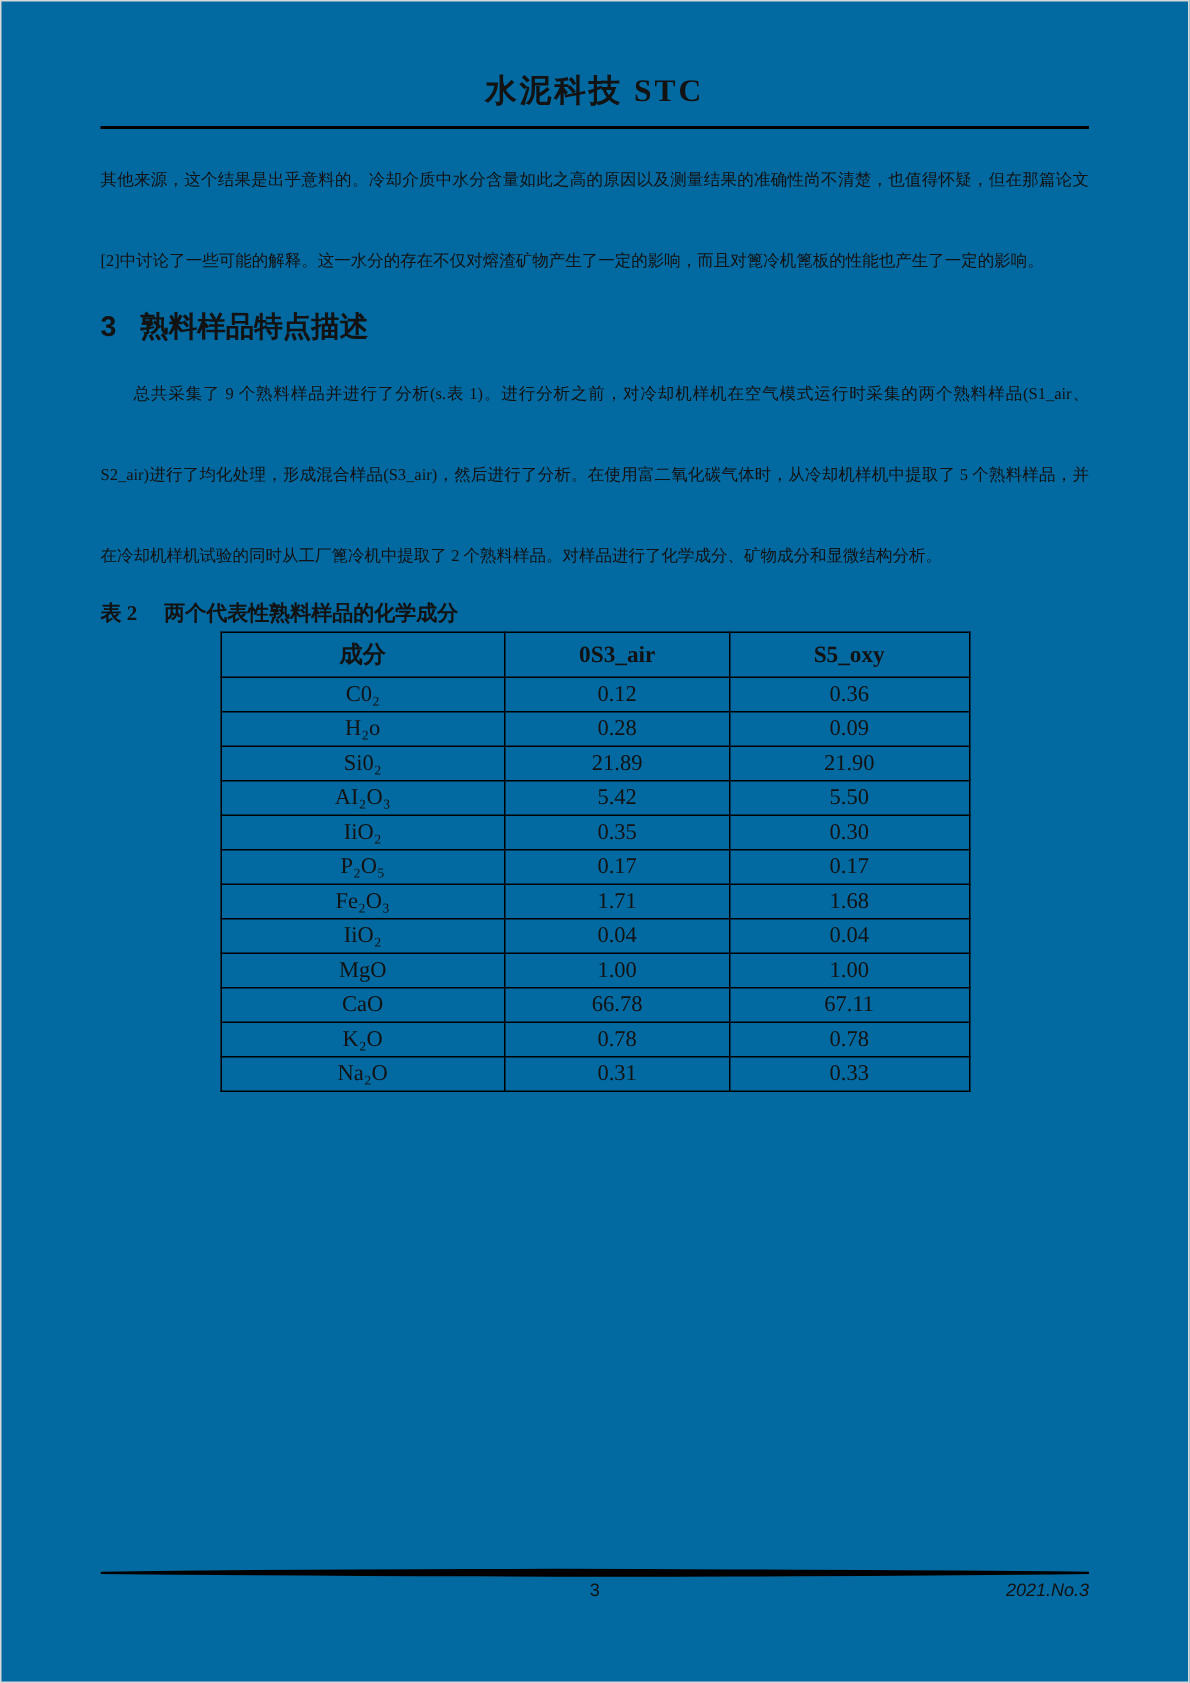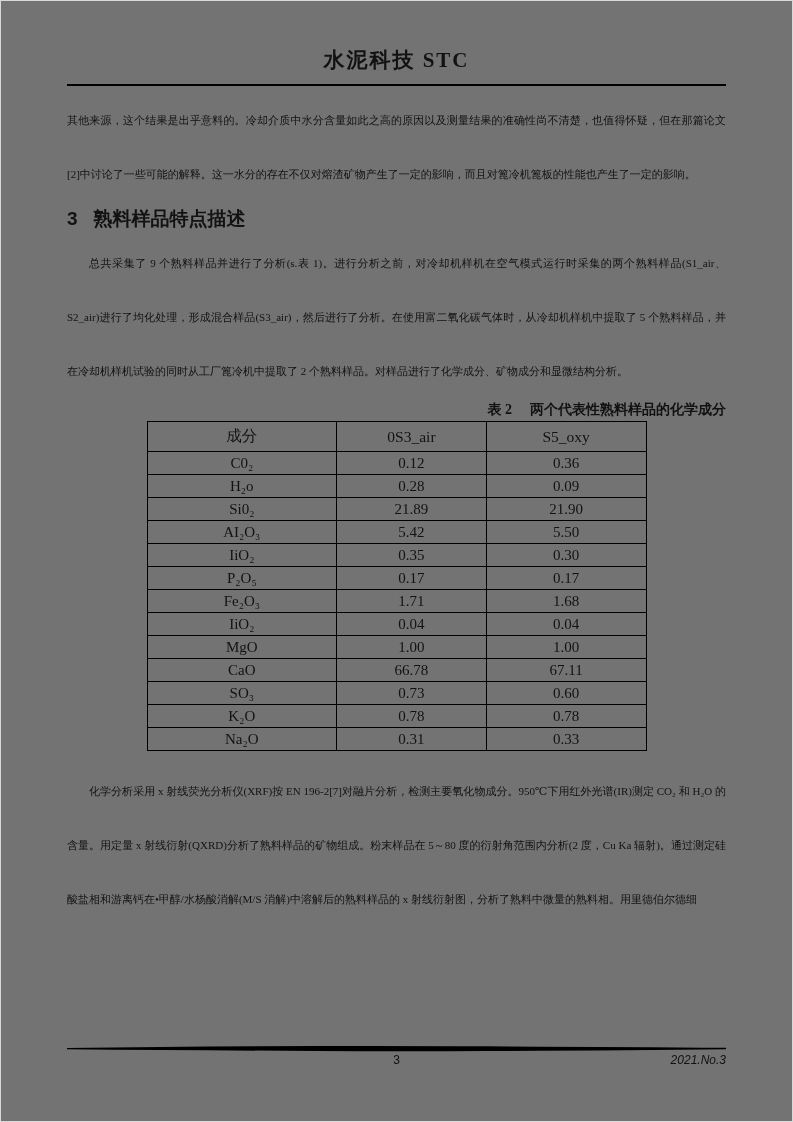--- a/index.html
+++ b/index.html
@@ -1,21 +1,21 @@
 <!DOCTYPE html>
 <html><head>
 <meta charset="utf-8">
 <style>
   html, body { margin: 0; padding: 0; background: #ffffff; }
   .page {
     position: relative;
     width: 793px;
     height: 1122px;
     margin: 0 auto;
-    background: #737373;
+    background: #0369a1;
     border: 1px solid #d9d9d9;
     box-sizing: border-box;
     overflow: hidden;
     font-family: "Liberation Serif", "DejaVu Serif", "DejaVu Sans", serif;
     color: #121212;
   }
   .content { padding: 46px 66px 0 66px; }
 
   .journal-title {
     text-align: center;
@@ -45,21 +45,21 @@
     line-height: 30px;
     font-weight: 700;
     font-family: "Liberation Sans", "DejaVu Sans", sans-serif;
   }
   .section-heading .sec-num { margin-right: 16px; }
 
   .p2 { margin-top: 2px; }
 
   .table-caption {
     margin: 4px 0 3px 0;
-    text-align: right;
+    text-align: left;
     font-size: 14px;
     line-height: 16px;
     font-weight: 700;
   }
   .table-caption .cap-label { margin-right: 18px; }
 
   table.data-table {
     width: 500px;
     margin: 0 auto;
     border-collapse: collapse;
@@ -68,21 +68,21 @@
   table.data-table th, table.data-table td {
     border: 1.5px solid #000;
     text-align: center;
     vertical-align: middle;
     padding: 0 4px;
     font-family: "Liberation Serif", "DejaVu Serif", "DejaVu Sans", serif;
   }
   table.data-table th {
     height: 29px;
     font-size: 15.5px;
-    font-weight: 400;
+    font-weight: 700;
   }
   table.data-table td {
     height: 22px;
     font-size: 15px;
     font-weight: 400;
     text-align: center;
   }
 
   .p3 { margin-top: 13px; }
 
@@ -191,38 +191,32 @@
           <td>MgO</td>
           <td>1.00</td>
           <td>1.00</td>
         </tr>
         <tr>
           <td>CaO</td>
           <td>66.78</td>
           <td>67.11</td>
         </tr>
         <tr>
-          <td>SO₃</td>
-          <td>0.73</td>
-          <td>0.60</td>
-        </tr>
-        <tr>
           <td>K₂O</td>
           <td>0.78</td>
           <td>0.78</td>
         </tr>
         <tr>
           <td>Na₂O</td>
           <td>0.31</td>
           <td>0.33</td>
         </tr>
       </tbody>
     </table>
 
-    <p class="body-para p3 indent">化学分析采用 x 射线荧光分析仪(XRF)按 EN 196-2[7]对融片分析，检测主要氧化物成分。950℃下用红外光谱(IR)测定 CO₂ 和 H₂O 的含量。用定量 x 射线衍射(QXRD)分析了熟料样品的矿物组成。粉末样品在 5～80 度的衍射角范围内分析(2 度，Cu Ka 辐射)。通过测定硅酸盐相和游离钙在•甲醇/水杨酸消解(M/S 消解)中溶解后的熟料样品的 x 射线衍射图，分析了熟料中微量的熟料相。用里德伯尔德细</p>
   </div>
 
   <div class="footer">
     <svg class="footer-rule" viewBox="0 0 661 8" preserveAspectRatio="none">
       <path d="M0 2.9 Q120 1.2 250 1.0 Q330 0.7 420 1.3 Q560 1.8 661 2.8 L661 4.3 Q560 5.6 420 6.0 Q330 6.4 250 5.9 Q120 5.4 0 4.3 Z" fill="#000"></path>
     </svg>
     <div class="footer-row">
       <span class="page-number">3</span>
       <span class="issue-label">2021.No.3</span>
     </div>

